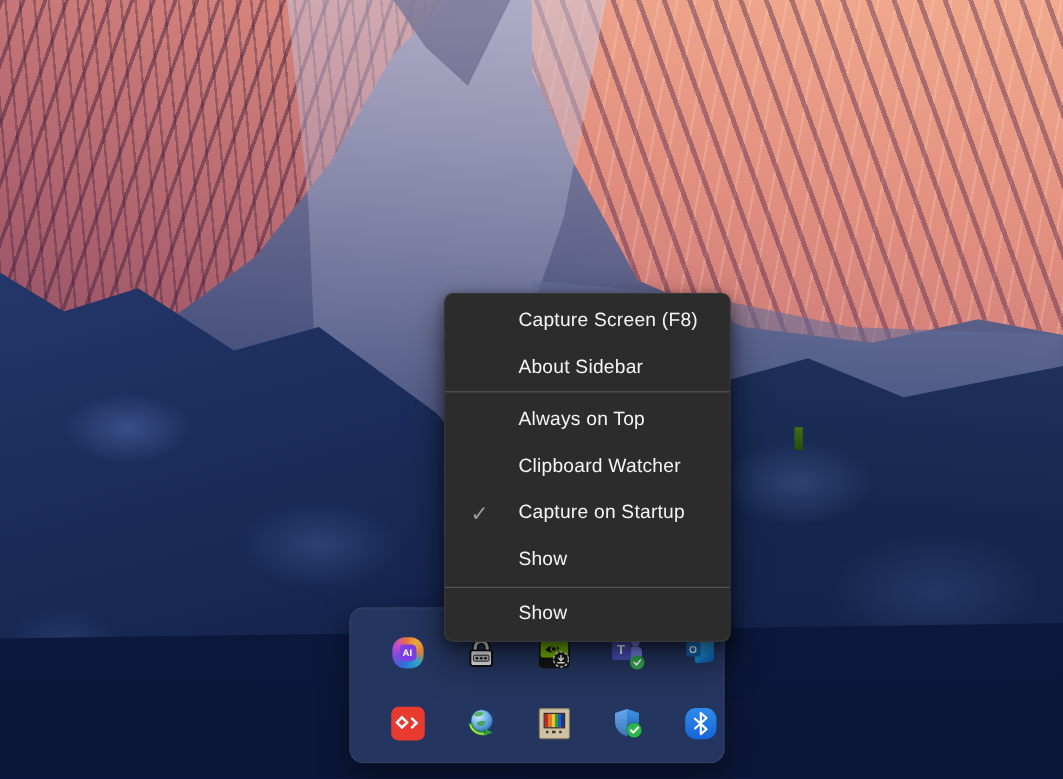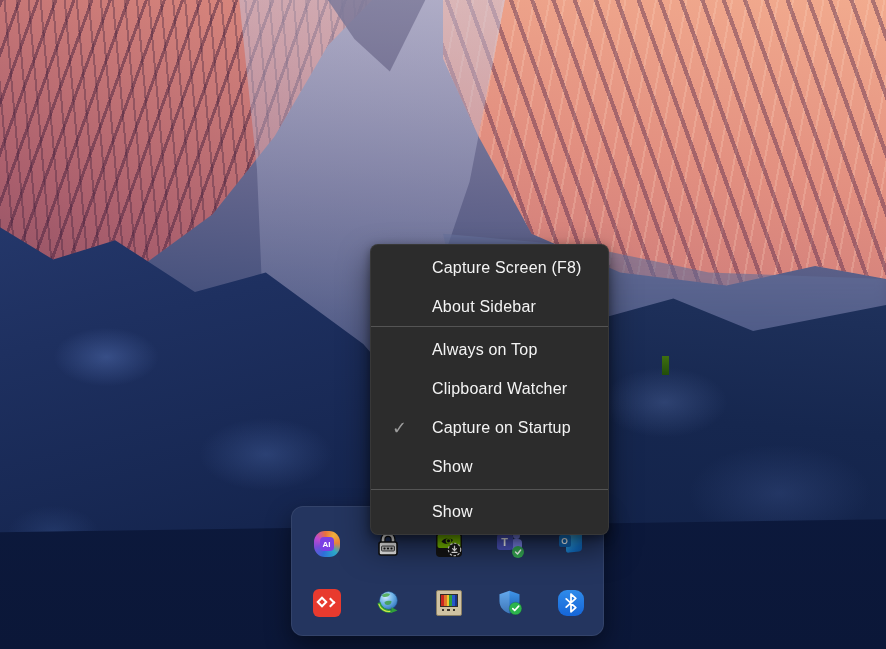--- a/index.html
+++ b/index.html
@@ -56,21 +56,21 @@
   .chk{flex:0 0 40px;width:40px;font-size:18px;line-height:1;color:#9d9d9d;}
   .lbl{white-space:nowrap;letter-spacing:.2px;}
   .sep{height:1px;background:#545454;}
   .sep-a{margin:0 0 3px 0;}
   .sep-b{margin:3px 0 2px 0;}
 
   
   .flyout{position:absolute;left:291px;top:506px;width:313px;height:130px;z-index:10;
         background:#24355f;border:1px solid rgba(255,255,255,.07);border-radius:12px;
         box-shadow:0 10px 26px rgba(0,0,0,.45);}
-  .trayrow{position:absolute;left:4px;width:305px;height:32px;display:flex;justify-content:center;}
+  .trayrow{position:absolute;left:17px;width:305px;height:32px;display:flex;justify-content:center;}
   .row1{top:21px;} .row2{top:80px;}
   .cell{width:61px;display:flex;align-items:center;justify-content:center;cursor:pointer;}
 
   
   .ic-ai{position:relative;width:26px;height:26px;}
   .ai-blob{position:absolute;inset:0;border-radius:42%;
         background:conic-gradient(from 200deg,#2e6fd8,#7a4bd8 15%,#c04bd0 28%,#e8703c 42%,#f0b03c 55%,#e8833c 68%,#2aa8c8 82%,#2e6fd8 100%);}
   .ai-core{position:absolute;left:6px;top:6px;width:14px;height:14px;border-radius:4px;
         background:#7b3fe4;display:flex;align-items:center;justify-content:center;
         color:#fff;font-size:8px;font-weight:bold;}

